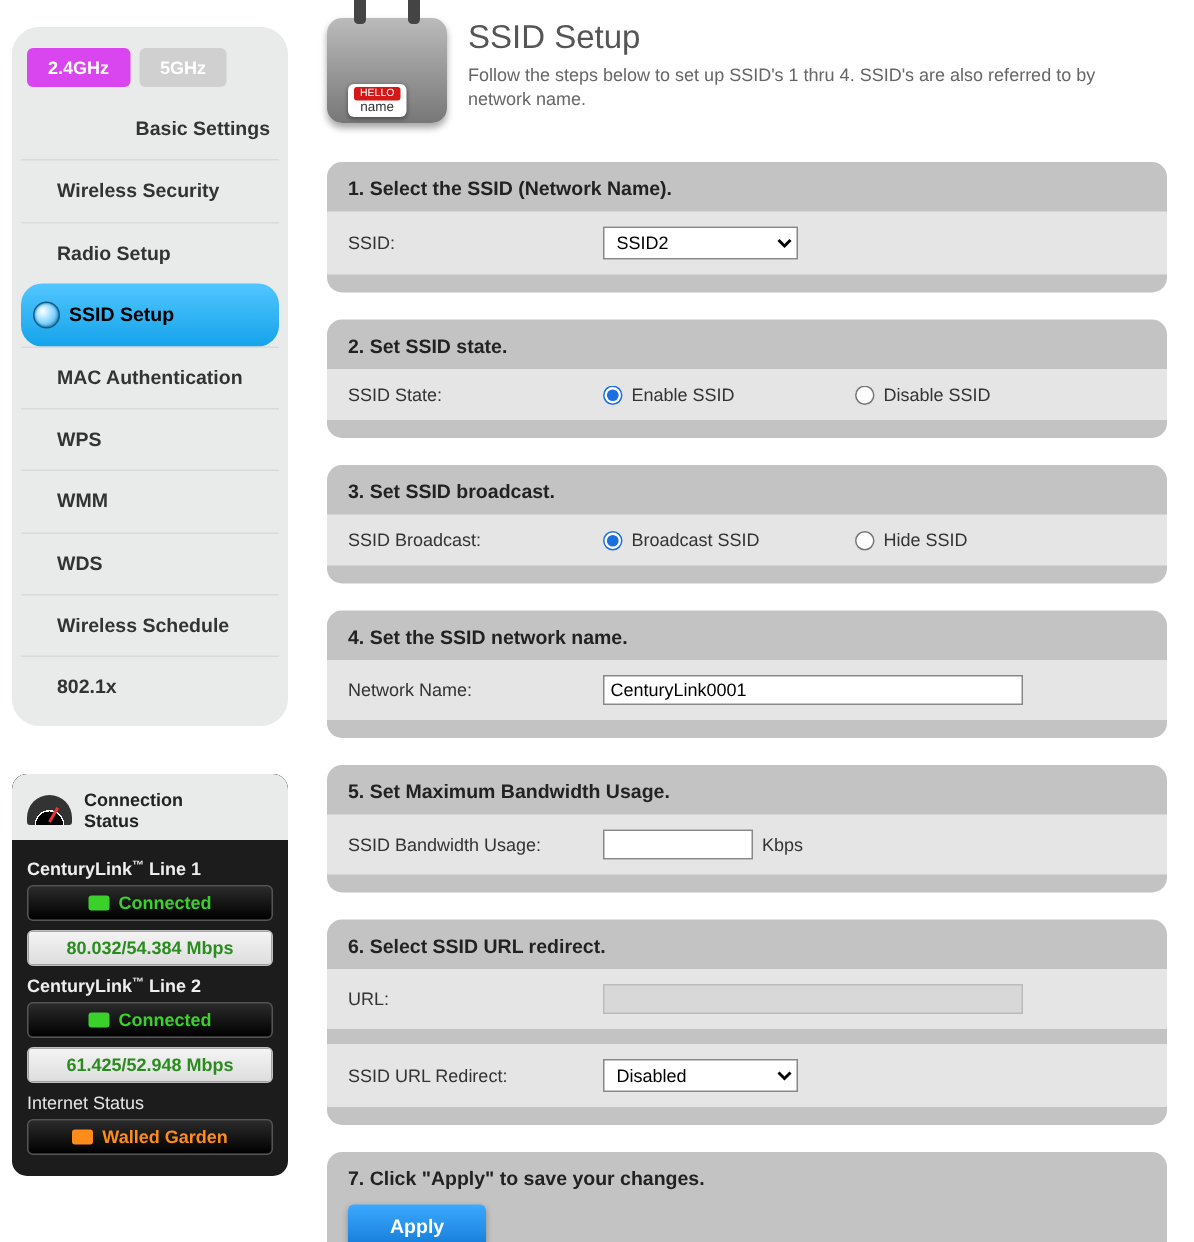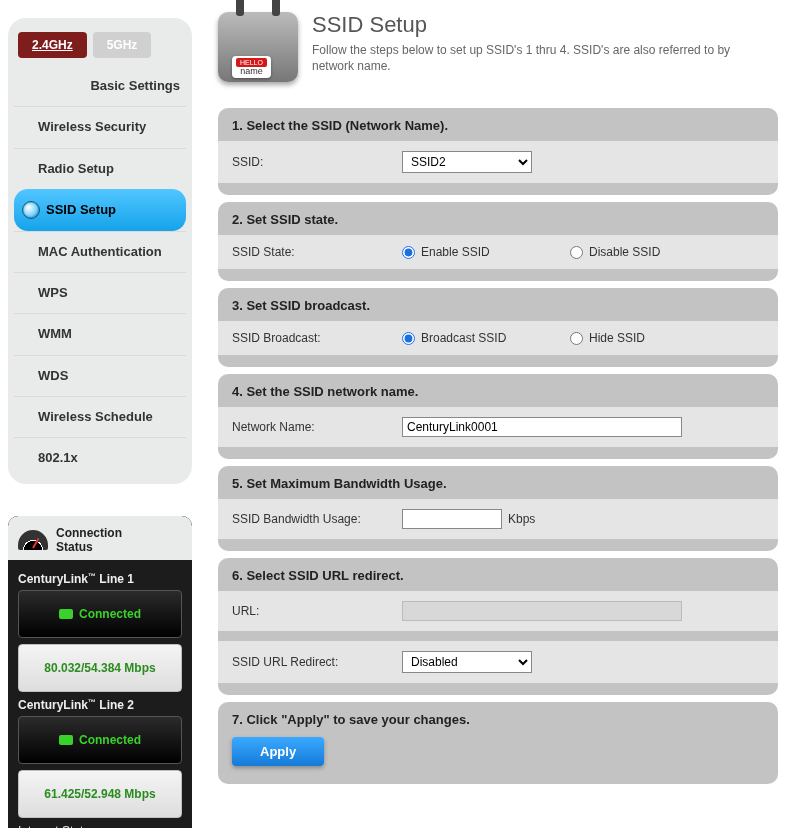--- a/index.html
+++ b/index.html
@@ -21,21 +21,21 @@
     padding: 14px 6px 6px 6px;
   }
   .freqs { display: flex; gap: 6px; padding: 0 4px 8px 4px; }
   .freq {
     border-radius: 4px;
     padding: 6px 14px;
     font-size: 12px; font-weight: bold;
     color: #fff;
     background: #d0d0d0;
   }
-  .freq.active { background: #7f1d1d; text-decoration: underline; }
+  .freq.active { background: #d946ef; }
   .menu { list-style: none; }
   .menu li {
     border-top: 1px solid #dadada;
     padding: 12px 6px 12px 24px;
     font-size: 13px; font-weight: bold; color: #333;
     cursor: pointer;
     line-height: 1.25;
   }
   .menu li:first-child { border-top: none; text-align: right; }
   .menu li.active {
@@ -79,21 +79,21 @@
     position:absolute; left:50%; bottom:2px;
     width:2px; height:11px; background:#e33;
     transform-origin: bottom center;
     transform: translateX(-50%) rotate(30deg);
   }
   .connbody { padding: 8px 10px 2px 10px; color: #eee; font-size: 12px; }
   .connline { font-weight: bold; margin: 4px 0 4px 0; }
   .sup { font-size:8px; vertical-align: top; }
   .pill {
     border-radius: 4px;
-    padding: 16px 10px;
+    padding: 4px 10px;
     font-weight: bold; font-size: 12px;
     display: block; text-align: center;
     margin: 2px 0 6px 0;
   }
   .pill-dark {
     background: linear-gradient(#2b2b2b,#000);
     border: 1px solid #555;
     display: flex; align-items: center; justify-content: center; gap:6px;
   }
   .pill-dark .dot { width:14px; height:10px; background:#3bd12b; border-radius:2px; }
@@ -134,21 +134,21 @@
   }
   .tag .hello { background:#d41818; color:#fff; padding:1px 4px; border-radius:2px; font-size:7px; }
   .titleblock h1 { font-size: 22px; color:#555; font-weight:normal; margin-bottom:4px; }
   .titleblock p { font-size: 12px; color:#666; max-width: 420px; line-height:1.35; }
 
   
   .step {
     background: #c3c3c3;
     border-radius: 10px;
     padding: 10px 14px 2px 14px;
-    margin-bottom: 7px;
+    margin-bottom: 18px;
   }
   .step h3 { font-size: 13px; font-weight:bold; color:#222; margin-bottom:8px; }
   .row {
     background: #e5e5e5;
     margin: 0 -14px 10px -14px;
     padding: 10px 14px;
     display:flex; align-items:center;
     font-size:12px; color:#333;
   }
   .labelcol { width: 170px; }

